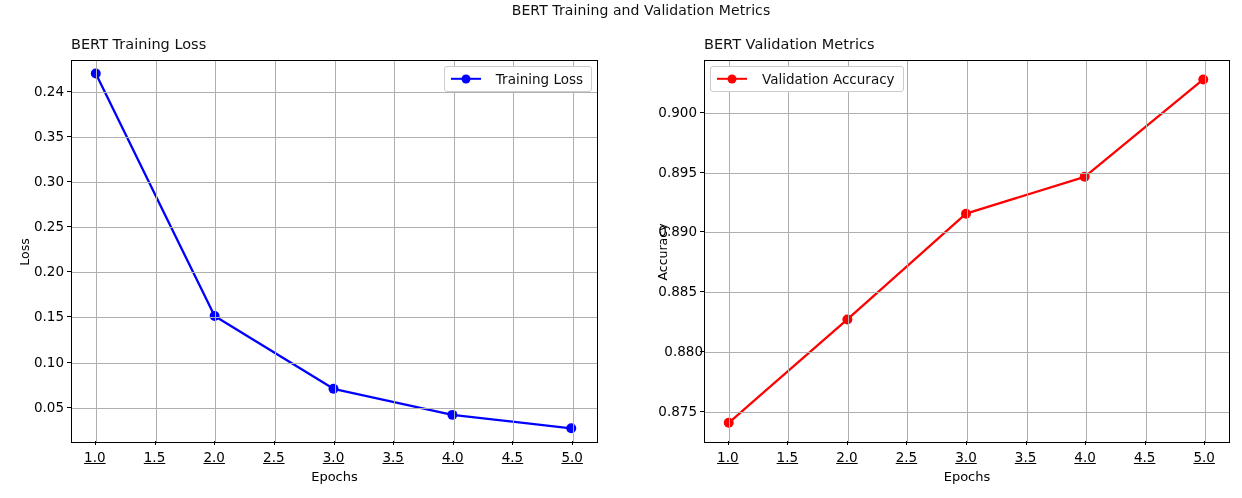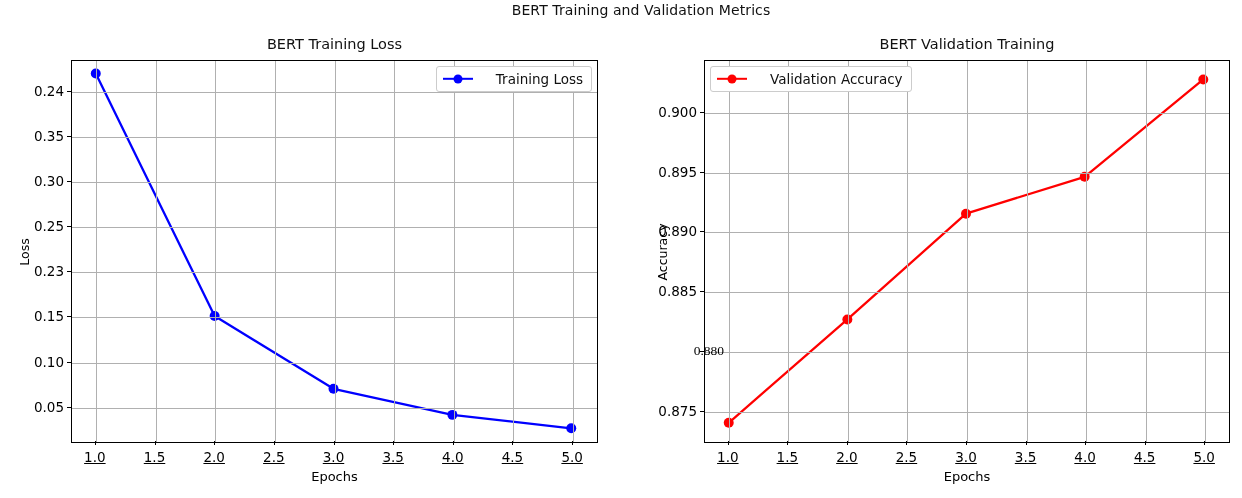--- a/index.html
+++ b/index.html
@@ -15,21 +15,21 @@
 
   .suptitle {
     position:absolute; top:2px; left:0; width:1242px;
     text-align:center;
     font-size:14px; color:#111111; letter-spacing:0.1px;padding-left:20px;
   }
 
   .subplot { position:absolute; }
   .subplot-title {
     position:absolute; top:-24px; left:0; width:100%;
-    text-align:center; font-size:14.5px; color:#111111;
+    text-align:left; font-size:14.5px; color:#111111;
   }
 
   .plotbox {
     position:absolute; inset:0;
     border:1.1px solid #000000;
     background:#ffffff;
     box-sizing:border-box;
     overflow:hidden;
   }
   .grid-line { position:absolute; background:#b0b0b0; }
@@ -54,21 +54,21 @@
   }
 
   .series-svg { position:absolute; inset:0; width:100%; height:100%; overflow:visible; }
 
   .legend {
     position:absolute;
     background:#ffffff;
     border:1px solid #cccccc;
     border-radius:3px;
     padding:4px 8px 4px 6px;
-    display:flex; align-items:center; gap:23px;
+    display:flex; align-items:center; gap:15px;
     font-size:13.5px; color:#111;
     box-shadow:0 0 0 0 rgba(0,0,0,0);
   }
   .legend-swatch { width:30px; height:12px; position:relative; flex:none; }
   .legend-swatch .lsline {
     position:absolute; left:0; right:0; top:50%;
     height:2.4px; transform:translateY(-50%);
   }
   .legend-swatch .lsdot {
     position:absolute; left:50%; top:50%;
@@ -132,21 +132,21 @@
         <div class="tick-label x" style="left: 441.48px; top: 389px;">4.5</div>
         <div class="tick-mark x" style="left: 501.14px; top: 381px;"></div>
         <div class="tick-label x" style="left: 501.14px; top: 389px;">5.0</div>
         <div class="tick-mark y" style="top: 346.69px; left: -4px;"></div>
         <div class="tick-label y" style="top: 346.69px; right: 534px;">0.05</div>
         <div class="tick-mark y" style="top: 301.55px; left: -4px;"></div>
         <div class="tick-label y" style="top: 301.55px; right: 534px; margin-left: 8px;">0.10</div>
         <div class="tick-mark y" style="top: 256.41px; left: -4px;"></div>
         <div class="tick-label y" style="top: 256.41px; right: 534px;">0.15</div>
         <div class="tick-mark y" style="top: 211.27px; left: -4px;"></div>
-        <div class="tick-label y" style="top: 211.27px; right: 534px;">0.23</div>
+        <div class="tick-label y" style="top: 211.27px; right: 534px;">0.20</div>
         <div class="tick-mark y" style="top: 166.12px; left: -4px;"></div>
         <div class="tick-label y" style="top: 166.12px; right: 534px;">0.25</div>
         <div class="tick-mark y" style="top: 120.98px; left: -4px;"></div>
         <div class="tick-label y" style="top: 120.98px; right: 534px;">0.30</div>
         <div class="tick-mark y" style="top: 75.84px; left: -4px;"></div>
         <div class="tick-label y" style="top: 75.84px; right: 534px;">0.35</div>
         <div class="tick-mark y" style="top: 30.7px; left: -4px;"></div>
         <div class="tick-label y" style="top: 30.7px; right: 534px;">0.24</div>
       </div>
     <div class="axis-label-x" style="top:409px;">Epochs</div>
@@ -154,21 +154,21 @@
     <div class="legend" id="legend-0" style="top:6px; right:6px;">
       <span class="legend-swatch">
         <span class="lsline" id="lsline-0" style="background: rgb(0, 0, 255);"></span>
           <span class="lsdot" id="lsdot-0" style="background: rgb(0, 0, 255);"></span>
       </span>
       <span class="legend-label">Training Loss</span>
     </div>
   </div>
 
   <div class="subplot" id="subplot-1" style="left:704px; top:60px; width:526px; height:383px;">
-    <div class="subplot-title">BERT Validation Training</div>
+    <div class="subplot-title">BERT Validation Metrics</div>
     <div class="plotbox" id="plotbox-1">
       <svg class="series-svg" id="svg-1" viewBox="0 0 526 383" preserveAspectRatio="none">
           <polyline points="23.82,363.68 142.91,259.77 262.00,153.47 381.09,116.45 500.18,18.51" fill="none" stroke="#ff0000" stroke-width="2.3" stroke-linejoin="round" stroke-linecap="round"></polyline>
           <circle cx="23.82" cy="363.68" r="5" fill="#ff0000"></circle>
           <circle cx="142.91" cy="259.77" r="5" fill="#ff0000"></circle>
           <circle cx="262.00" cy="153.47" r="5" fill="#ff0000"></circle>
           <circle cx="381.09" cy="116.45" r="5" fill="#ff0000"></circle>
           <circle cx="500.18" cy="18.51" r="5" fill="#ff0000"></circle>
         </svg>
     <div class="grid-line v" style="left: 23.82px;"></div>
@@ -202,21 +202,21 @@
         <div class="tick-label x" style="left: 321.55px; top: 389px;">3.5</div>
         <div class="tick-mark x" style="left: 381.09px; top: 381px;"></div>
         <div class="tick-label x" style="left: 381.09px; top: 389px;">4.0</div>
         <div class="tick-mark x" style="left: 440.64px; top: 381px;"></div>
         <div class="tick-label x" style="left: 440.64px; top: 389px;">4.5</div>
         <div class="tick-mark x" style="left: 500.18px; top: 381px;"></div>
         <div class="tick-label x" style="left: 500.18px; top: 389px;">5.0</div>
         <div class="tick-mark y" style="top: 350.54px; left: -4px;"></div>
         <div class="tick-label y" style="top: 350.54px; right: 533px;">0.875</div>
         <div class="tick-mark y" style="top: 290.83px; left: -4px;"></div>
-        <div class="tick-label y" style="top: 290.83px; right: 506px; font-family: Liberation Serif, serif;">0.880</div>
+        <div class="tick-label y" style="top: 290.83px; right: 527px;">0.880</div>
         <div class="tick-mark y" style="top: 231.11px; left: -4px;"></div>
         <div class="tick-label y" style="top: 231.11px; right: 533px;">0.885</div>
         <div class="tick-mark y" style="top: 171.39px; left: -4px;"></div>
         <div class="tick-label y" style="top: 171.39px; right: 533px;">0.890</div>
         <div class="tick-mark y" style="top: 111.67px; left: -4px;"></div>
         <div class="tick-label y" style="top: 111.67px; right: 533px;">0.895</div>
         <div class="tick-mark y" style="top: 51.95px; left: -4px;"></div>
         <div class="tick-label y" style="top: 51.95px; right: 533px;">0.900</div>
       </div>
     <div class="axis-label-x" style="top:409px;">Epochs</div>

